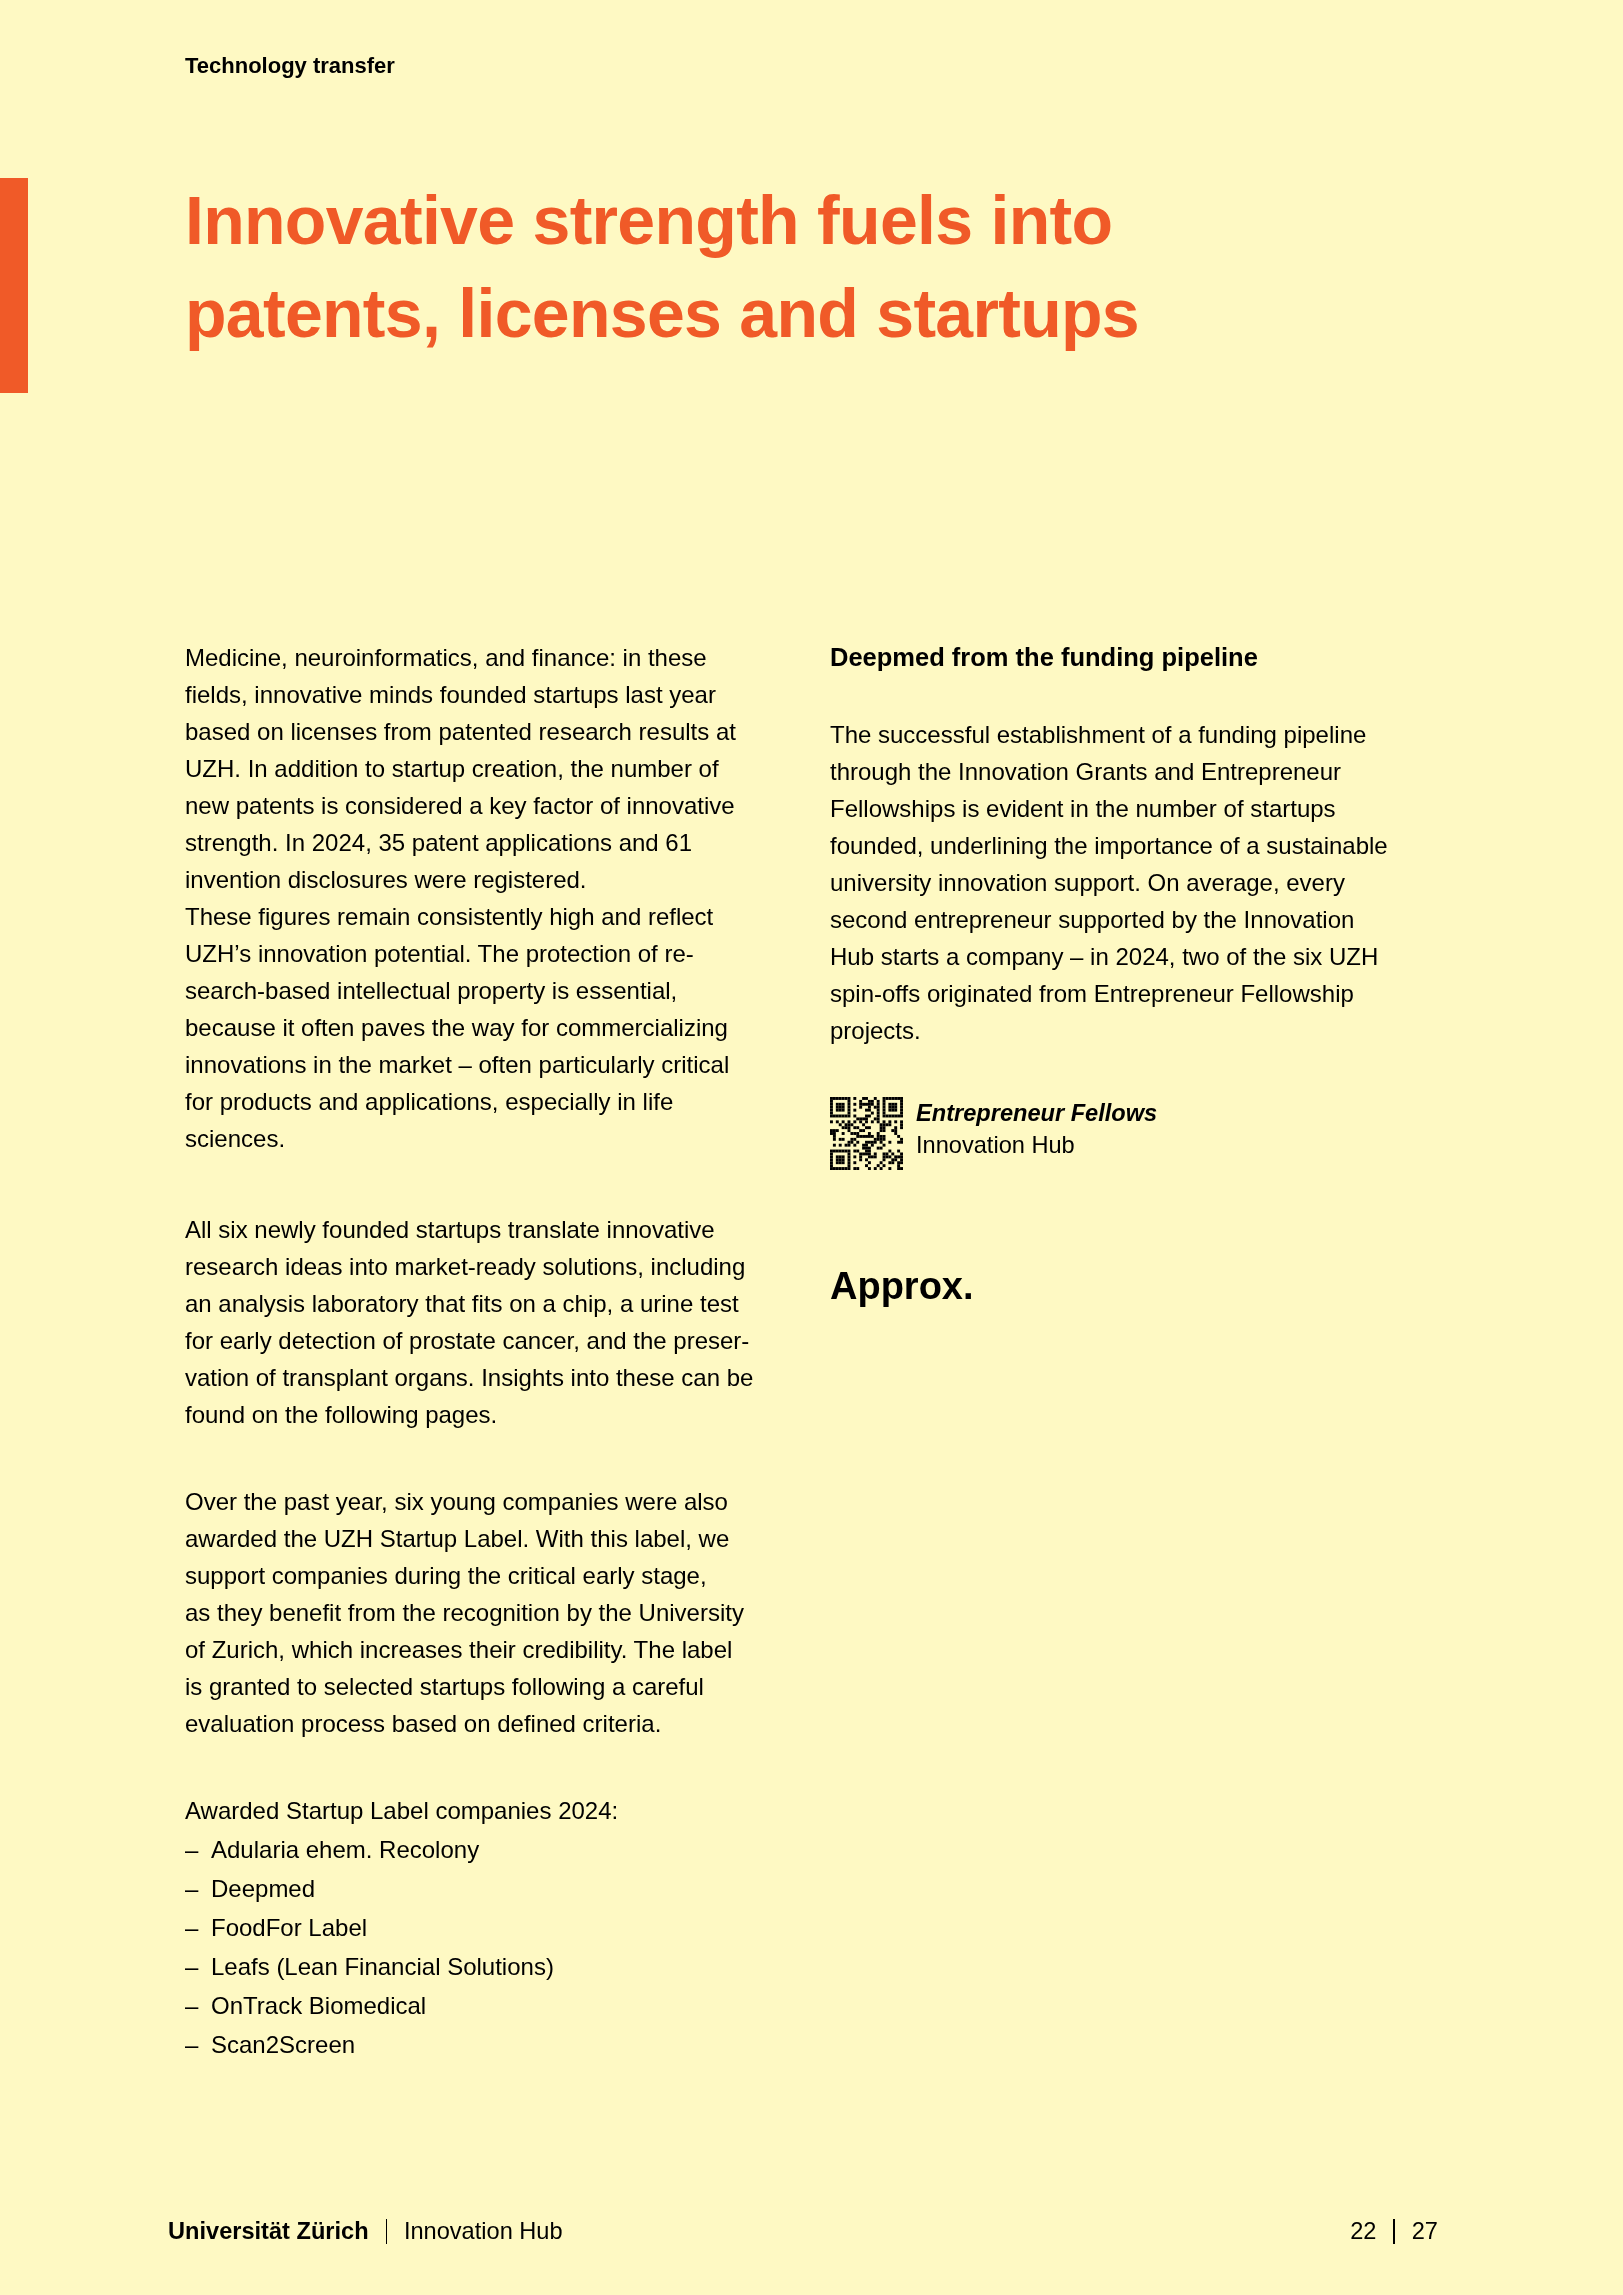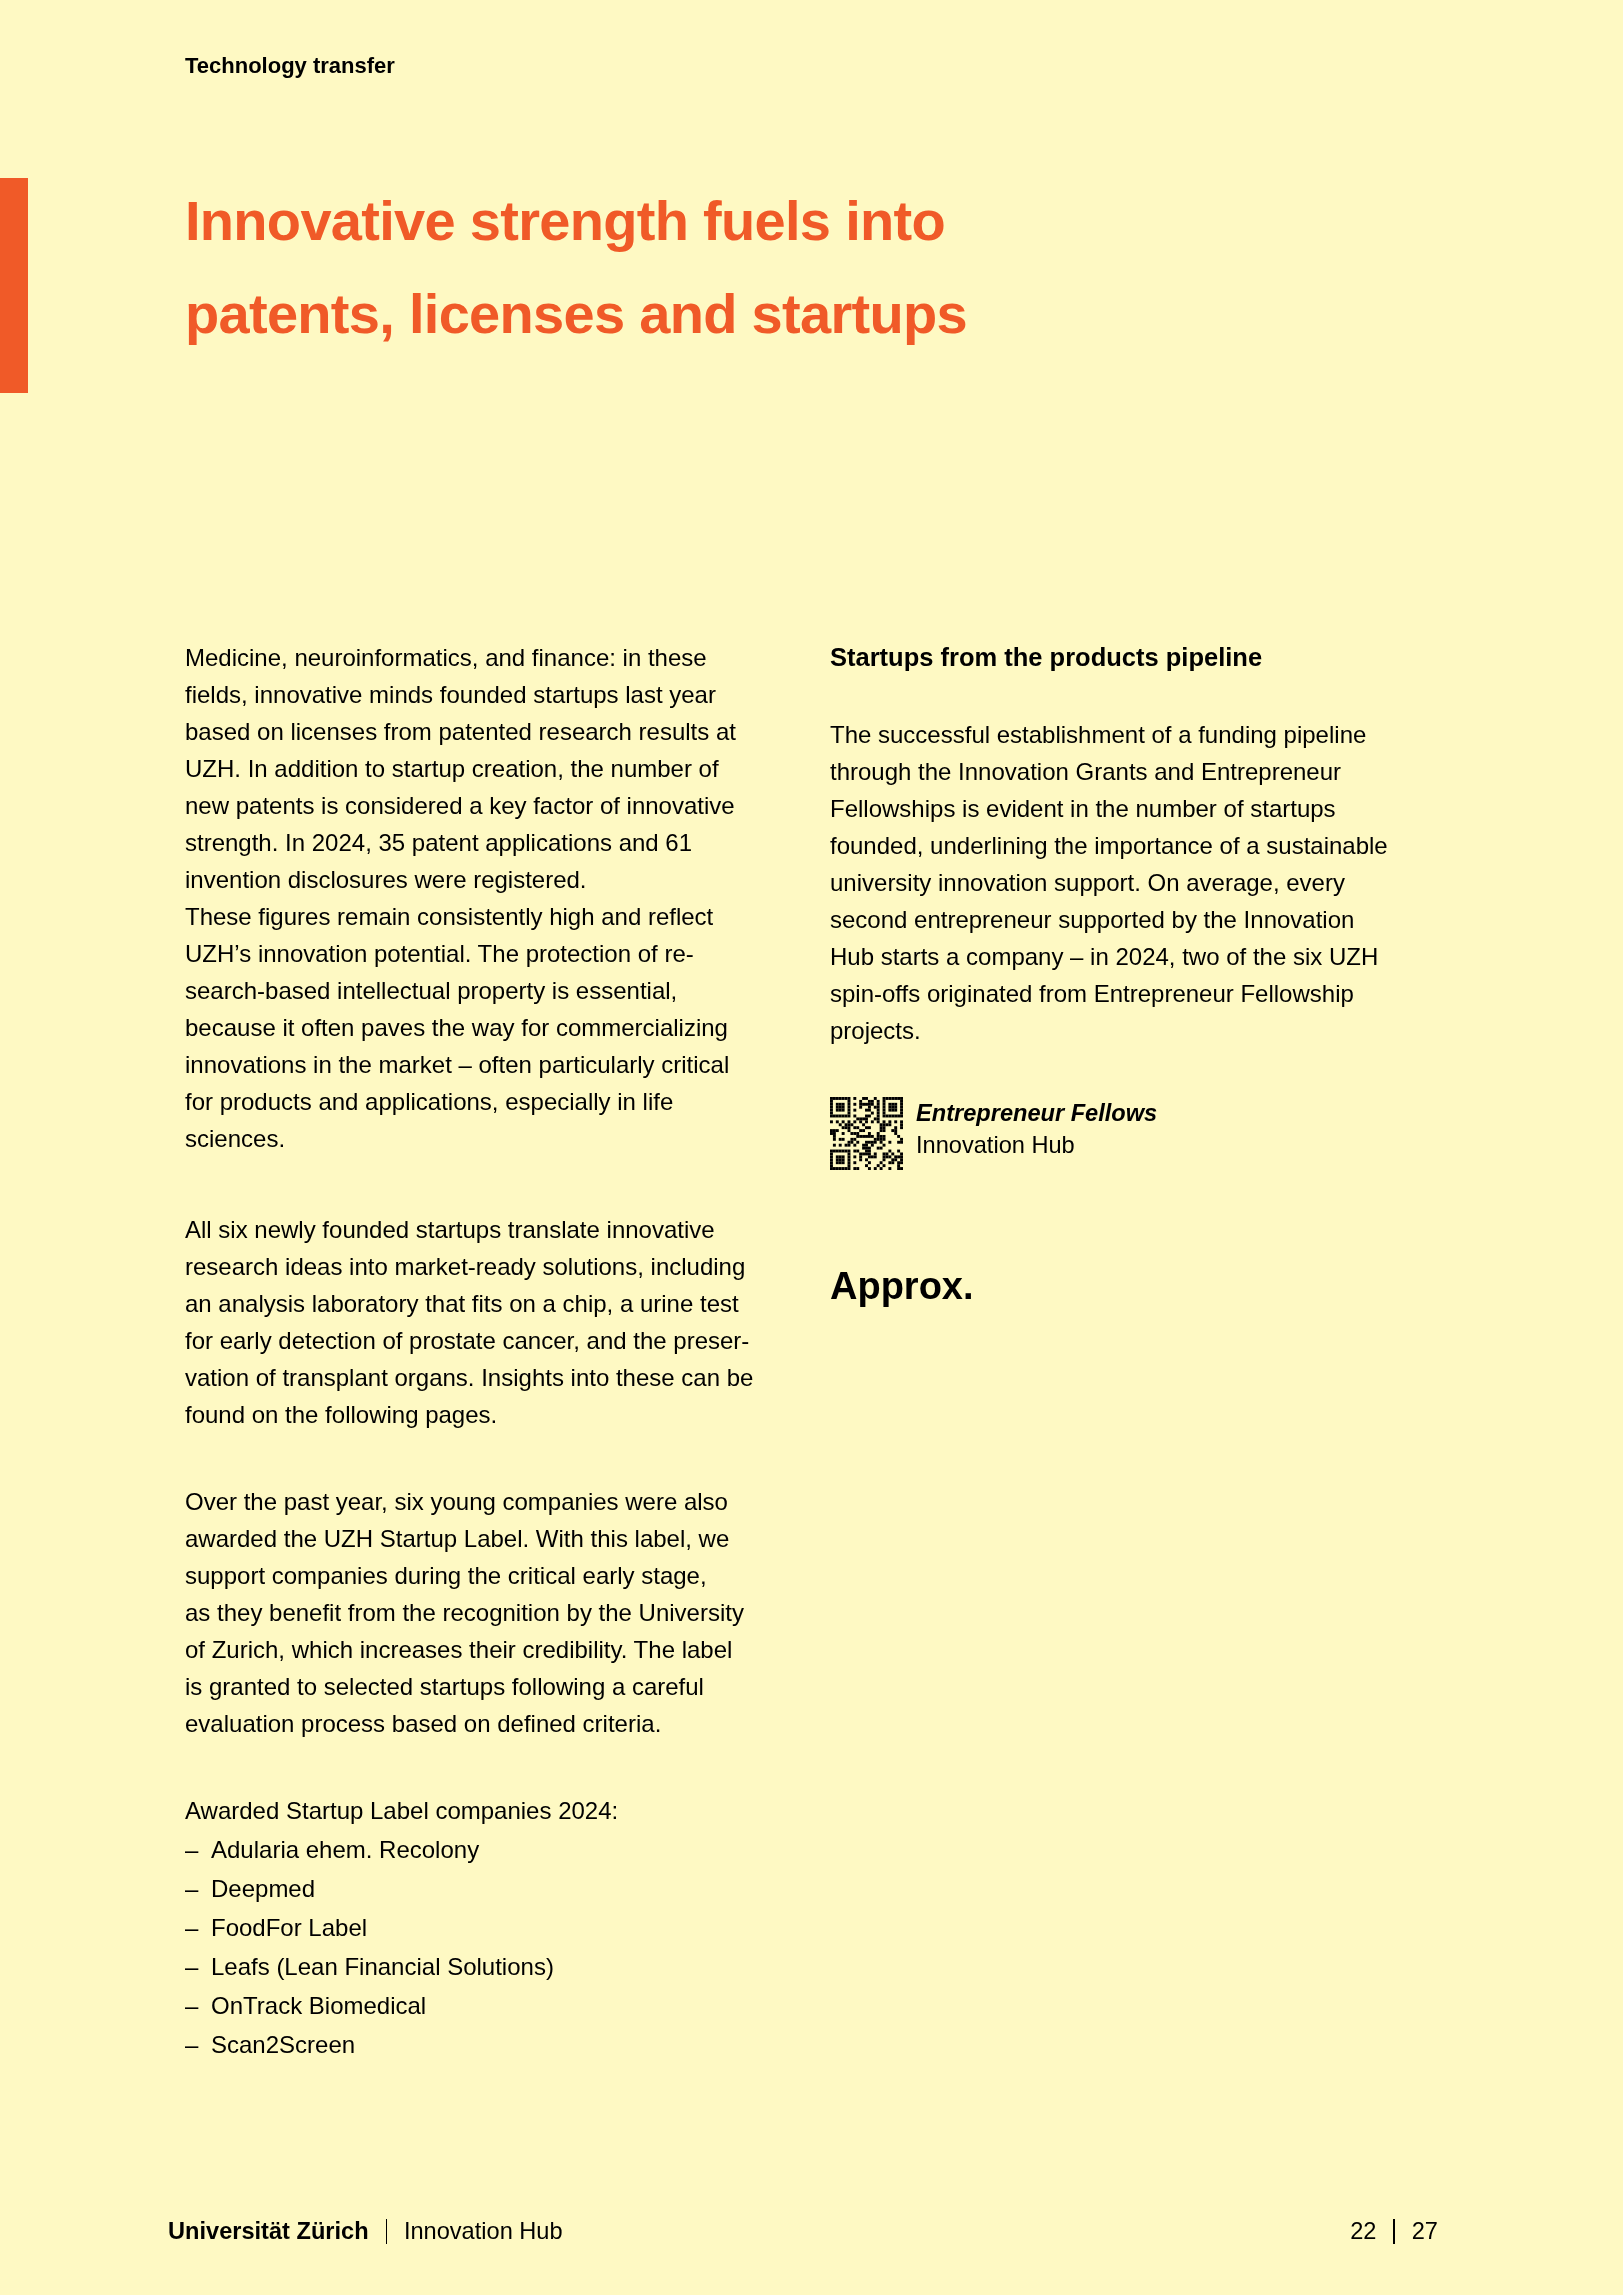--- a/index.html
+++ b/index.html
@@ -16,21 +16,21 @@
 
   .section-label{
     left:185px;top:51px;
     font-size:22px;font-weight:700;line-height:29px;
   }
   .accent-bar{
     left:0;top:178px;width:28px;height:215px;
   }
   .page-title{
     left:185px;top:174px;width:1309px;
-    font-size:56px;font-weight:700;line-height:93px;
+    font-size:68px;font-weight:700;line-height:93px;
     letter-spacing:-0.7px;
   }
 
   
   .body-block{
     left:185px;width:622px;
     font-size:24px;line-height:37px;
   }
   .p1{top:639px;}
   .p2{top:1211px;}
@@ -133,21 +133,21 @@
     <div class="row">
       <span class="dash">–</span>
       <span>OnTrack Biomedical</span>
     </div>
     <div class="row">
       <span class="dash">–</span>
       <span>Scan2Screen</span>
     </div>
   </div>
 
-  <div class="abs rc rc-heading">Startups from the products pipeline</div>
+  <div class="abs rc rc-heading">Deepmed from the funding pipeline</div>
   <div class="abs rc rc-para preline">The successful establishment of a funding pipeline
 through the Innovation Grants and Entrepreneur
 Fellowships is evident in the number of startups
 founded, underlining the importance of a sustainable
 university innovation support. On average, every
 second entrepreneur supported by the Innovation
 Hub starts a company – in 2024, two of the six UZH
 spin-offs originated from Entrepreneur Fellowship
 projects.</div>
 

